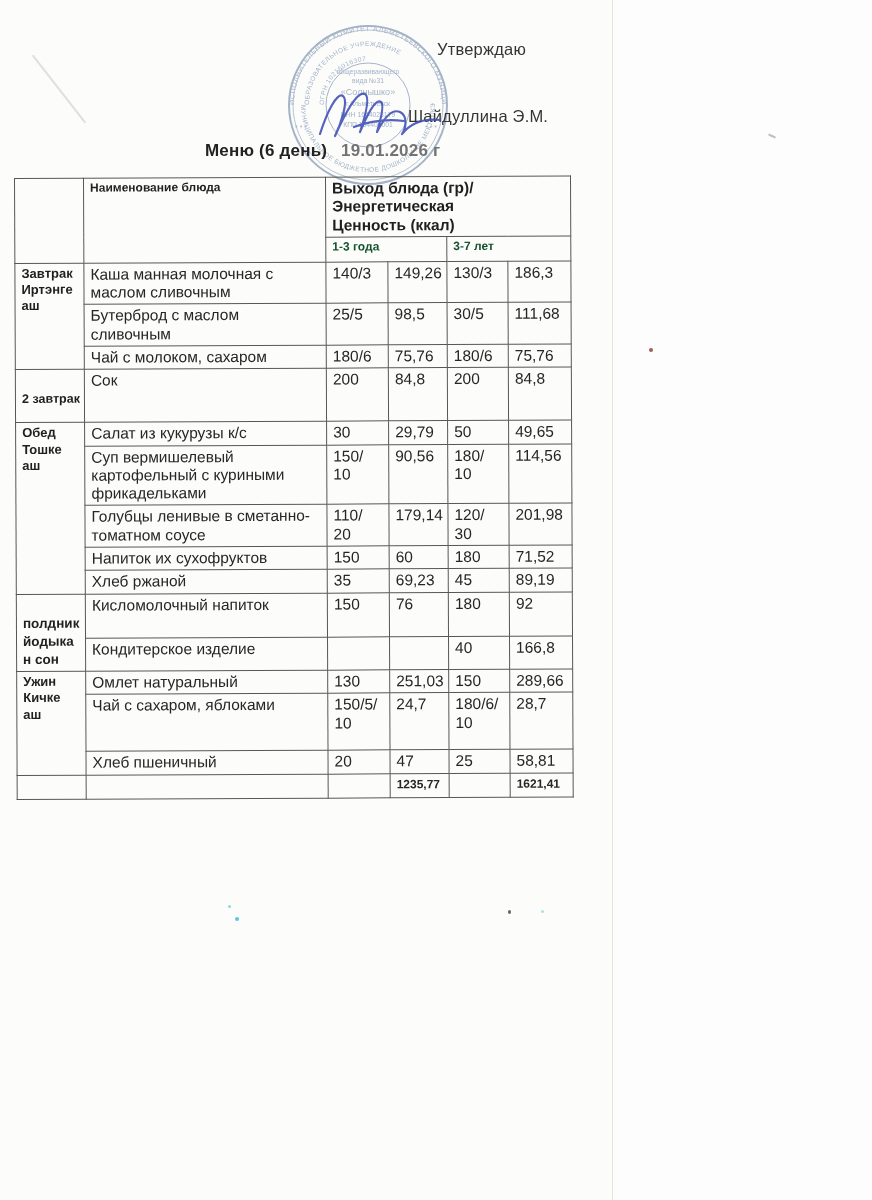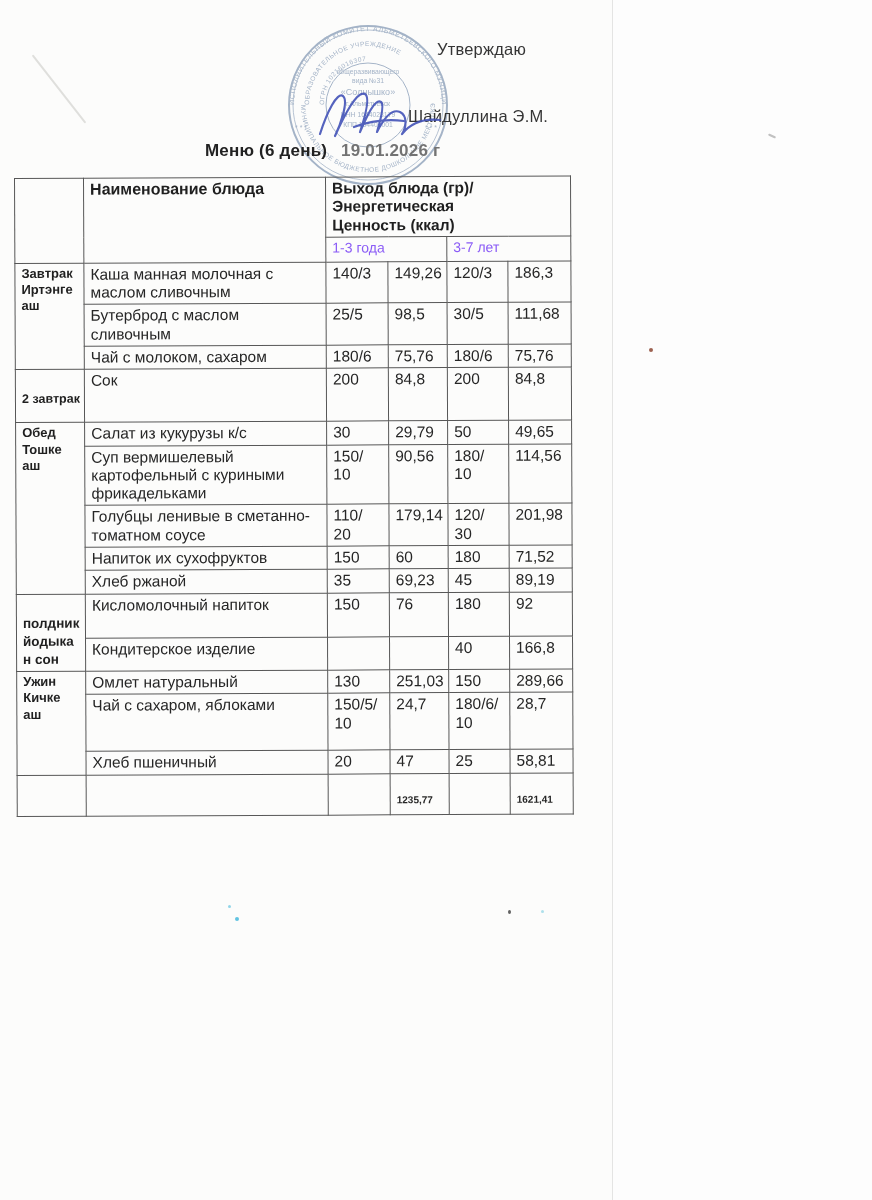--- a/index.html
+++ b/index.html
@@ -50,34 +50,34 @@
     transform:rotate(-0.25deg);transform-origin:left top;
     font-size:15.5px;line-height:1.18;color:#262626;
   }
   table.menu th,table.menu td{
     border:1.4px solid #575757;
     padding:2px 4px 2px 6px;
     vertical-align:top;text-align:left;
     overflow:hidden;
   }
   th.group-hd{font-weight:bold;text-align:center;white-space:pre-line;font-size:15.5px;color:#1f1f1f;padding-top:3px;}
-  th.dish-hd{font-weight:bold;font-size:16px;color:#1f1f1f;padding-left:8px;padding-top:4px;vertical-align:top;}
-  th.age-hd{font-weight:normal;font-size:14px;color:#8b5cf6;padding-left:8px;}
+  th.dish-hd{font-weight:bold;font-size:12px;color:#1f1f1f;padding-left:8px;padding-top:4px;vertical-align:top;}
+  th.age-hd{font-weight:bold;font-size:12px;color:#14532d;padding-left:8px;}
   tr.h1 th{height:36px;}
   tr.h2 th{height:20px;}
   td.meal{font-weight:bold;white-space:pre-line;color:#1f1f1f;padding-left:5px;}
   td.meal.lg{font-size:13px;line-height:1.25;}
   td.meal.sm{font-size:12.5px;padding-top:22px;}
   td.meal.md{font-size:13.5px;line-height:1.35;padding-top:20px;}
   td.dish{white-space:pre-line;padding-left:7px;}
   td.val{white-space:pre-line;}
   tr.tall td{height:52px;}
   tr.mid td{height:28px;}
   tr.total td{height:18px;}
-  tr.total td.val{font-weight:bold;font-size:10px;padding-top:20px;}
+  tr.total td.val{font-weight:bold;font-size:12px;padding-top:3px;}
 </style>
 </head>
 <body>
 
 <div class="page">
 
   <div class="right-strip"></div>
   <div class="paper-edge"></div>
   <div class="scratch"></div>
   <div class="speck sp1"></div>
@@ -149,21 +149,21 @@
       </tr>
 
       <tr>
         <td rowspan="3" class="meal lg">Завтрак
 Иртэнге
 аш</td>
         <td class="dish">Каша манная молочная с
 маслом сливочным</td>
         <td class="val">140/3</td>
         <td class="val">149,26</td>
-        <td class="val">120/3</td>
+        <td class="val">130/3</td>
         <td class="val">186,3</td>
       </tr>
       <tr>
         <td class="dish">Бутерброд с маслом
 сливочным</td>
         <td class="val">25/5</td>
         <td class="val">98,5</td>
         <td class="val">30/5</td>
         <td class="val">111,68</td>
       </tr>

